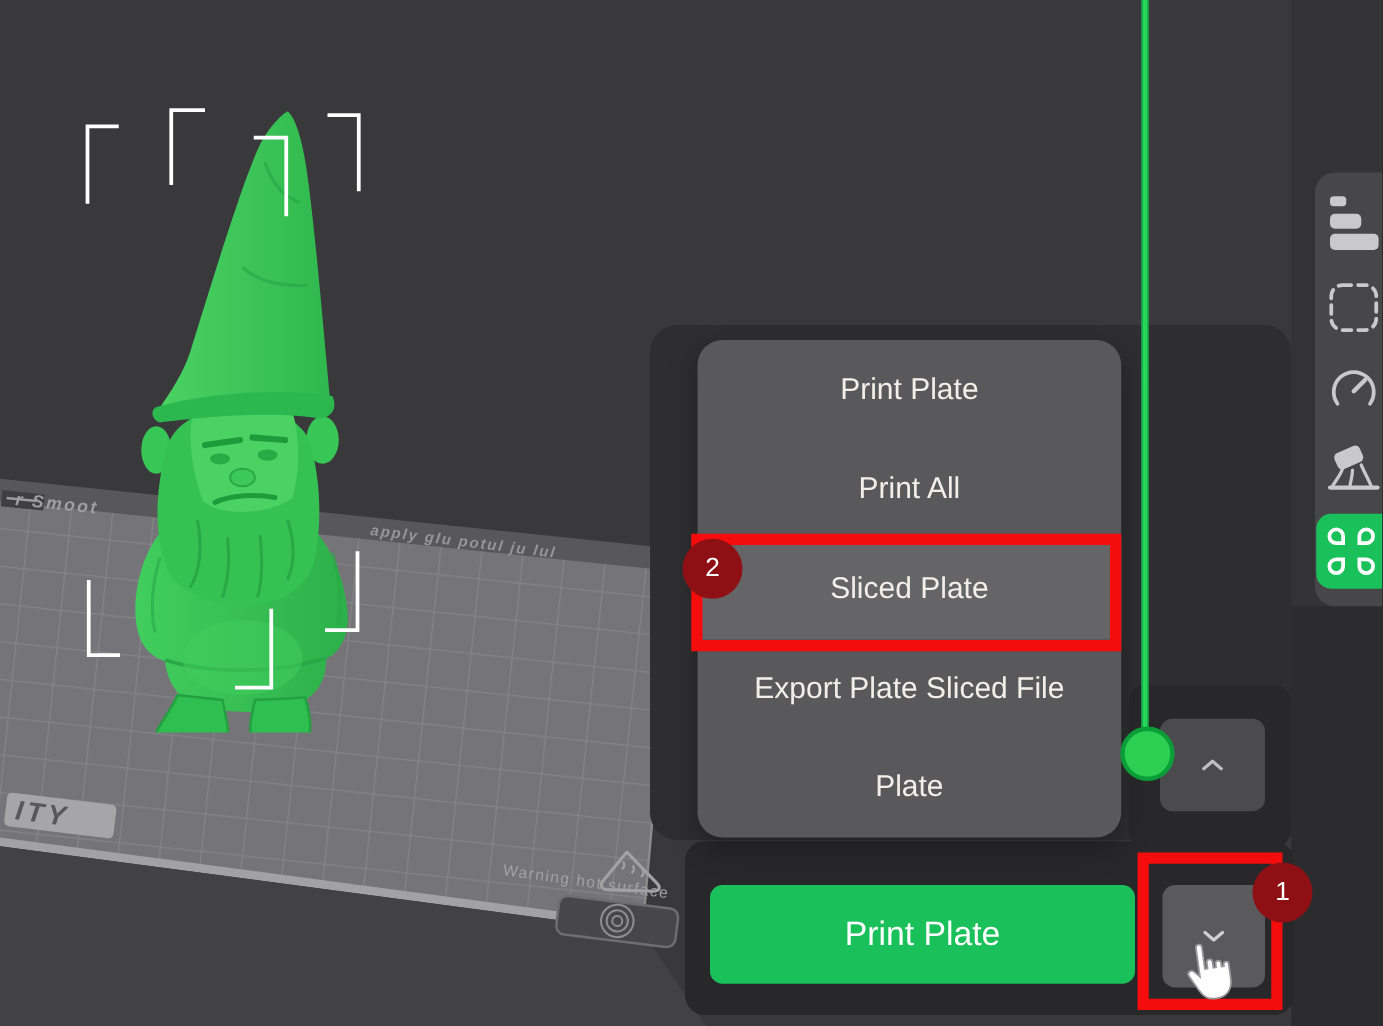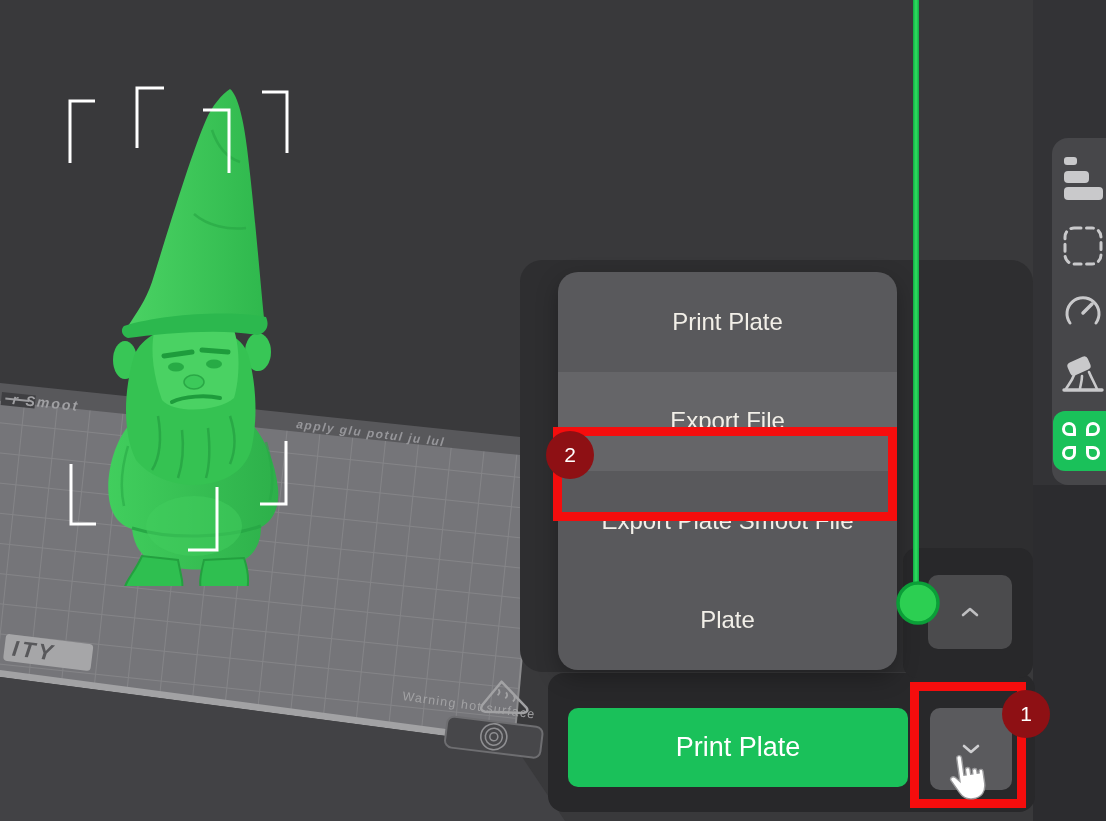--- a/index.html
+++ b/index.html
@@ -183,22 +183,23 @@
         <div class="leaf bl"></div>
         <div class="leaf br"></div>
     </div>
   </div>
 
   <div class="abs panelA"></div>
   <div class="abs panelB"></div>
 
   <div class="abs menu">
     <div class="menu-item">Print Plate</div>
-    <div class="menu-item hovered">Export File</div>
-    <div class="menu-item">Export Plate Smoot File</div>
+    <div class="menu-item">Print All</div>
+    <div class="menu-item hovered">Sliced Plate</div>
+    <div class="menu-item">Export Plate Sliced File</div>
     <div class="menu-item">Plate</div>
   </div>
 
   <div class="abs up-btn">
     <svg width="18" height="10">
       <polyline points="2,8 9,2 16,8" fill="none" stroke="#bfbfc1" stroke-width="2.6" stroke-linecap="round" stroke-linejoin="round"></polyline>
     </svg>
   </div>
 
   <div class="abs panelC"></div>

